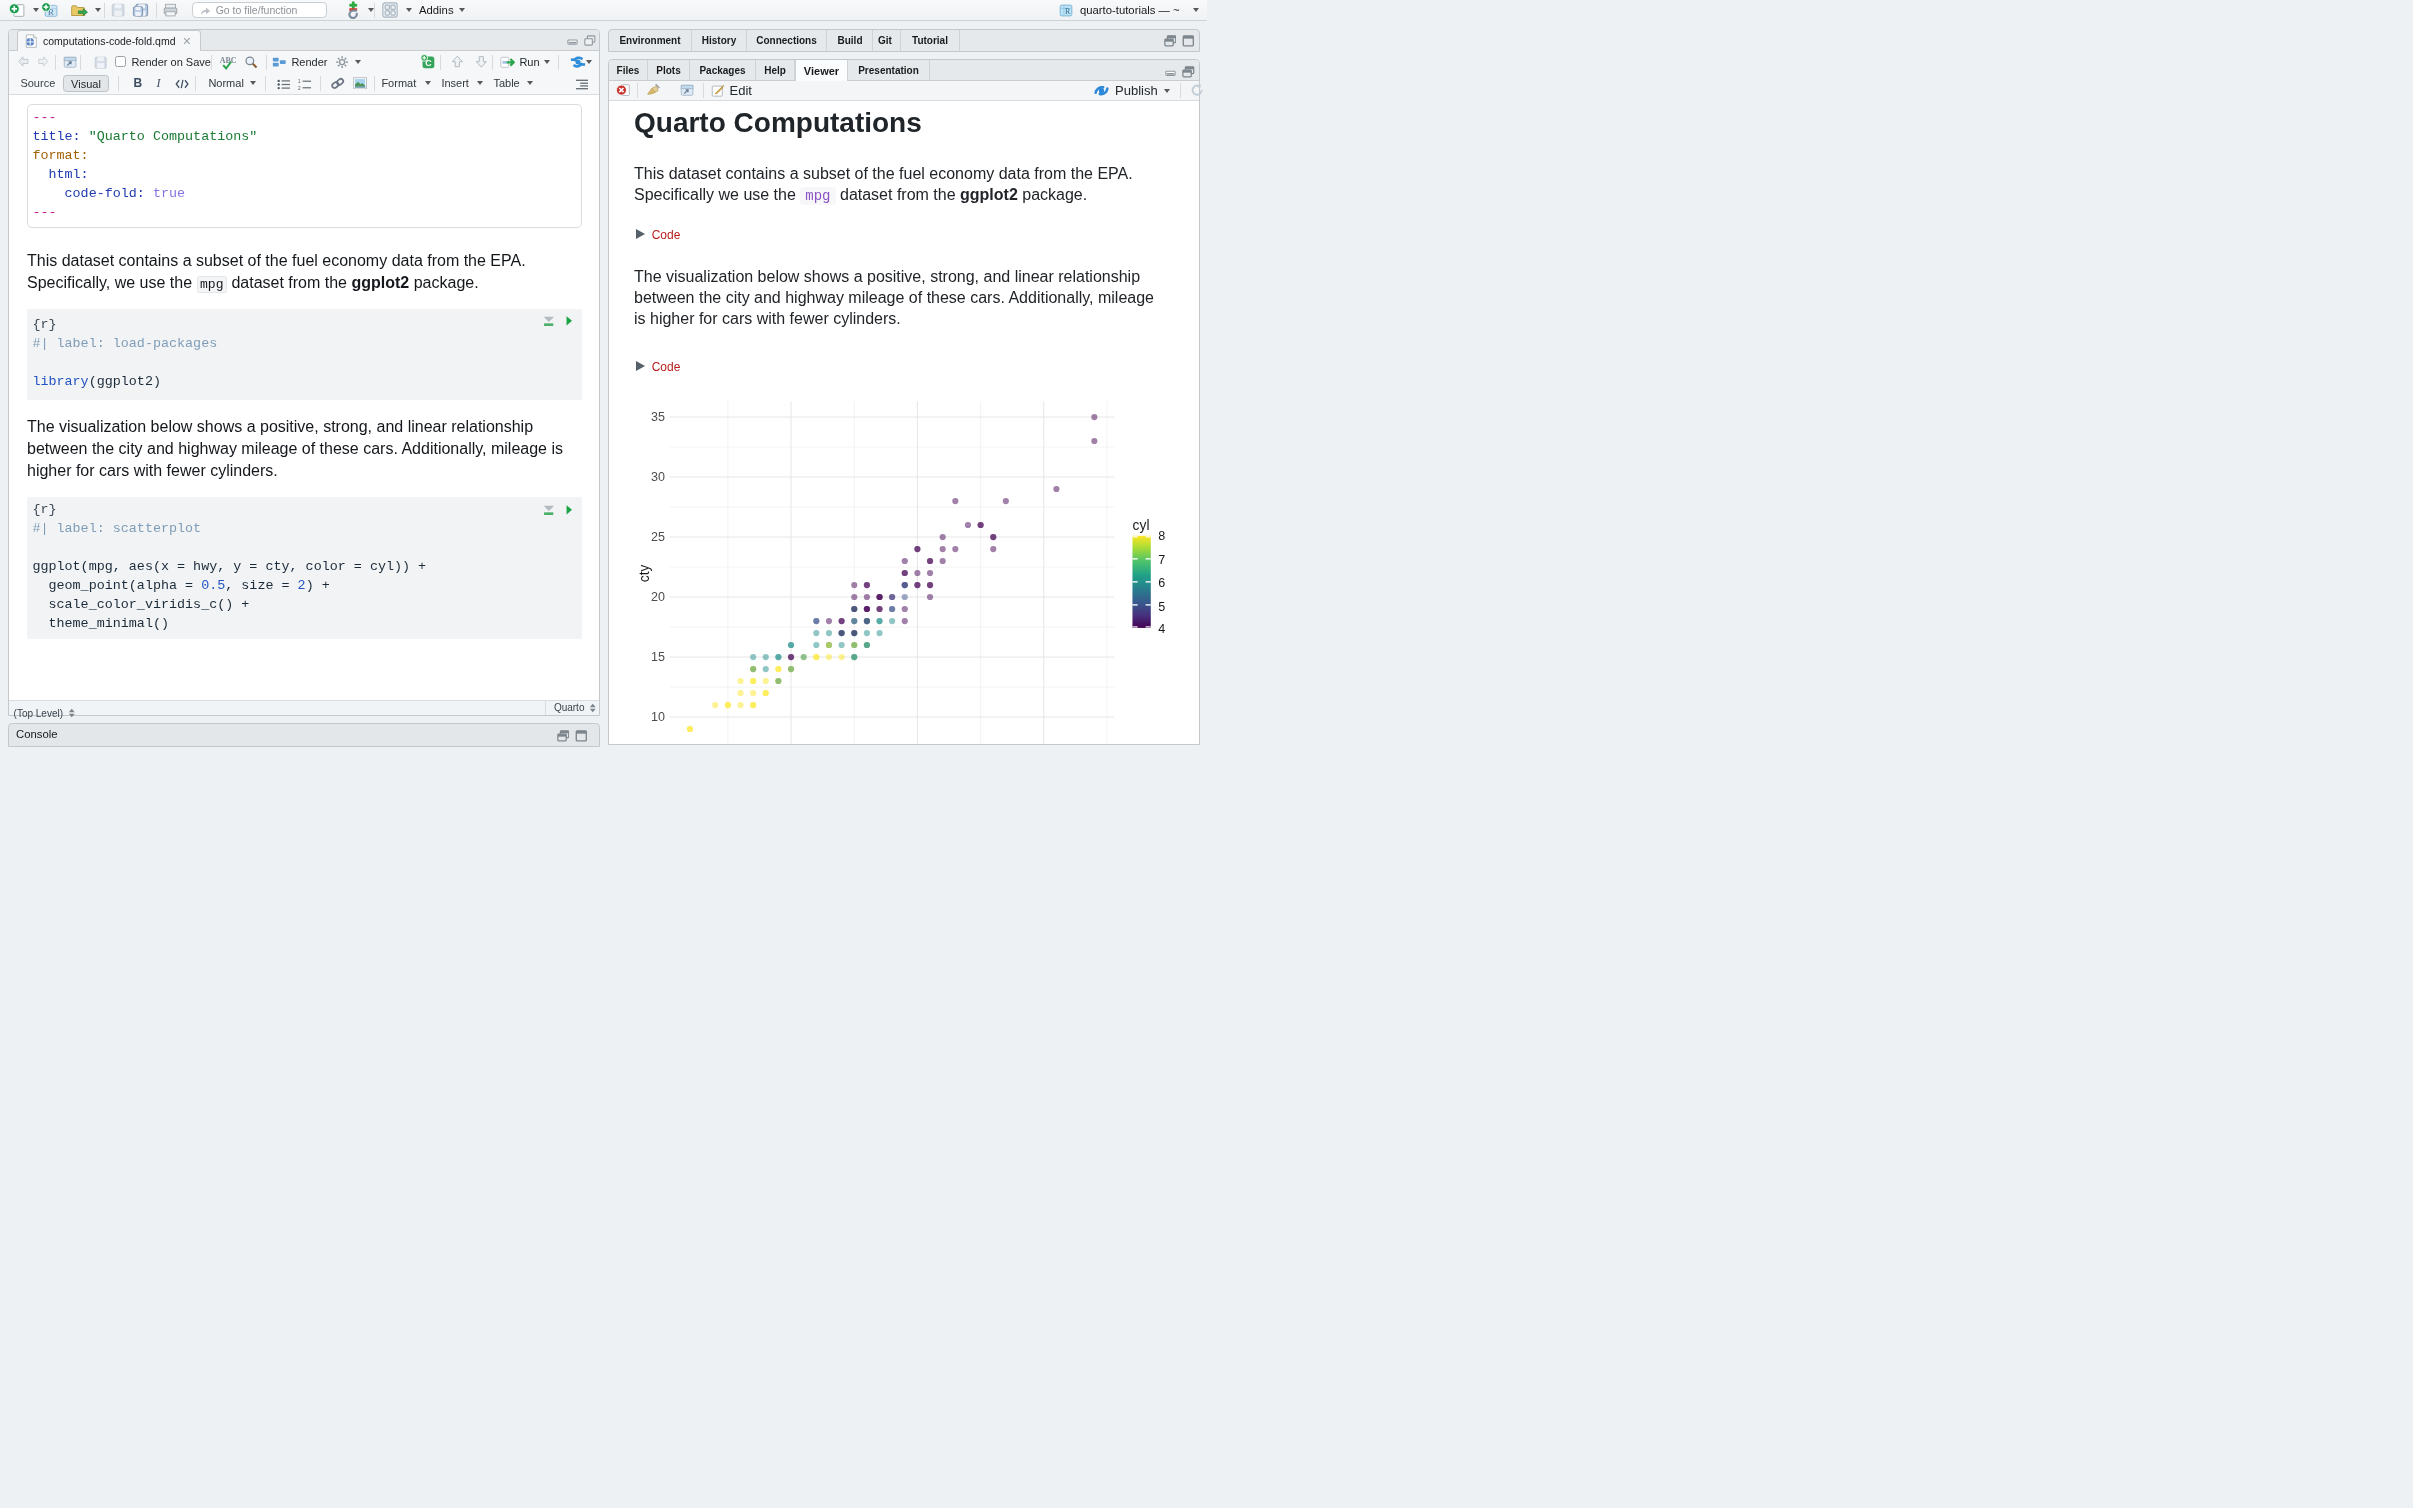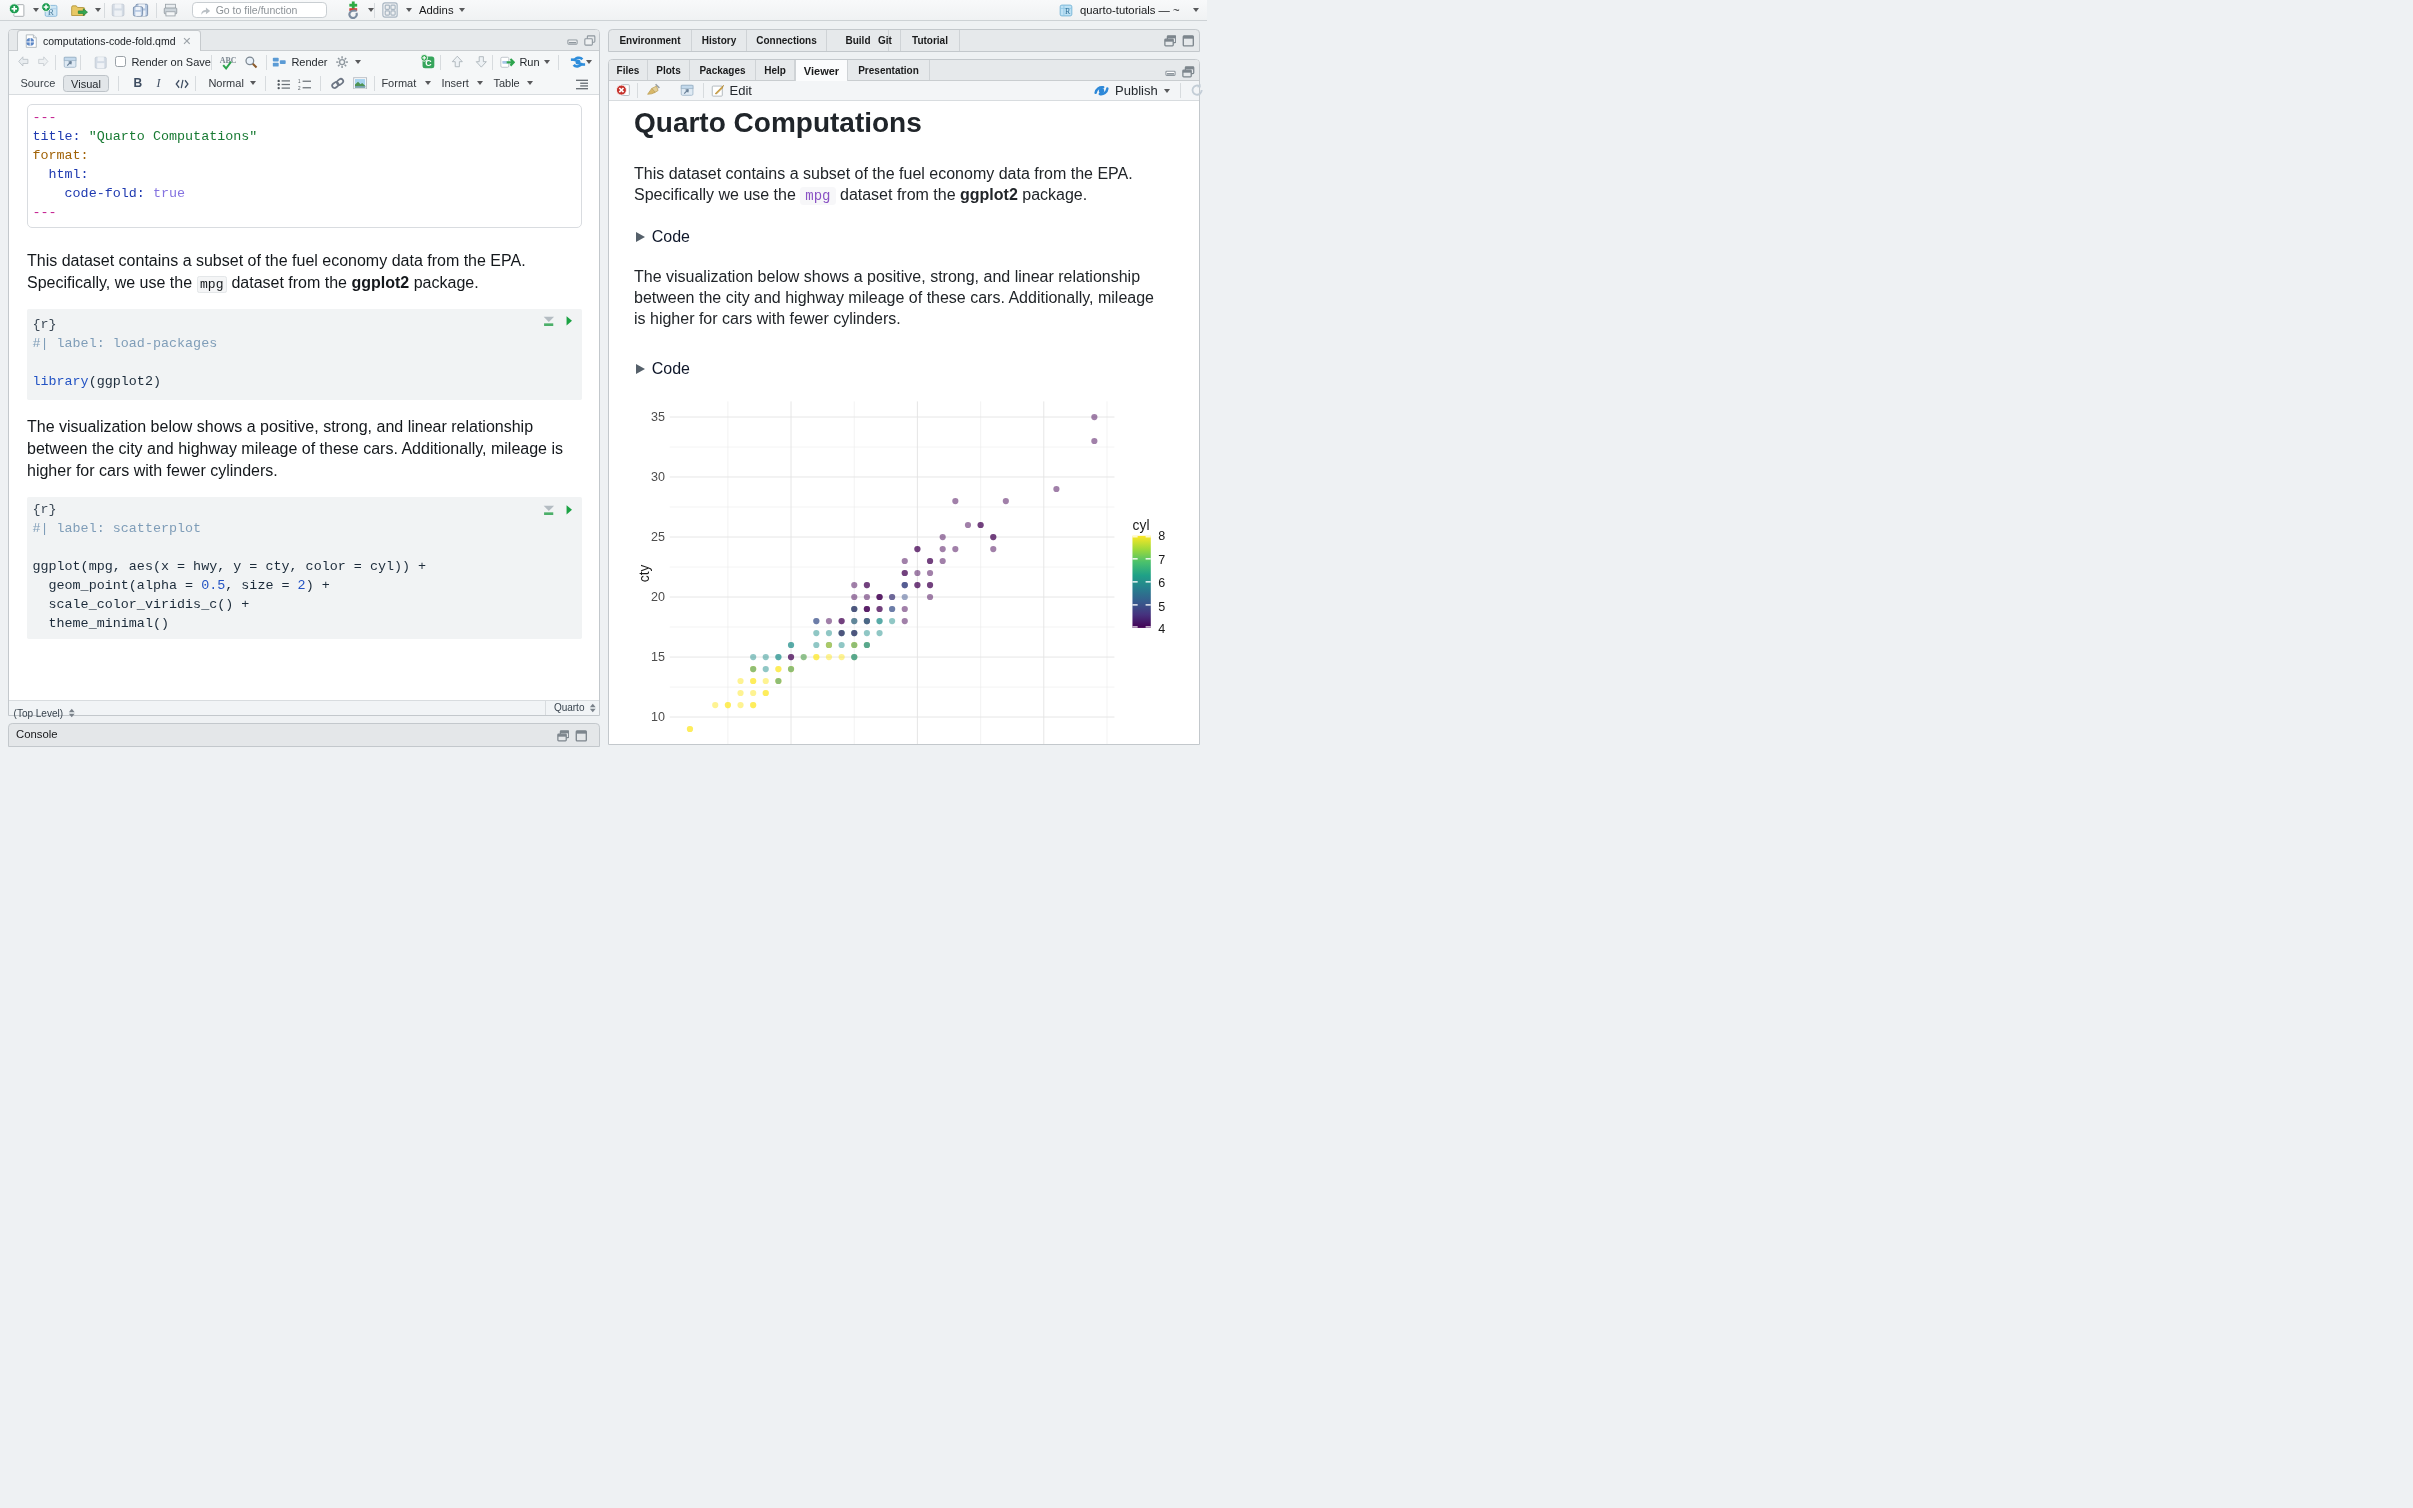--- a/index.html
+++ b/index.html
@@ -33,21 +33,21 @@
 
 #console { position:absolute; left:8.4px; top:723px; width:592px; height:23.5px; background:#e4e7e9; border:0.8px solid #c3c8cc; border-radius:4.2px 4.2px 0 0; }
 
 #envpane { position:absolute; left:608px; top:28.5px; width:592px; height:23.5px; background:#e6e9eb; border:0.8px solid #c3c8cc; border-radius:4.2px 4.2px 0 0; }
 #filespane { left:608px; top:59px; width:592px; height:686px; }
 #ftabs { height:21px; }
 #vtoolbar { position:absolute; left:0; right:0; top:21px; height:20px; background:#f3f5f7; border-bottom:0.8px solid #d8dcdf; display:flex; align-items:center; font-size:13px; color:#24292e; }
 #vcontent { position:absolute; left:0; right:0; top:41px; bottom:0; background:#fff; overflow:hidden; }
 .vprose { font-size:16px; line-height:21px; color:#212529; }
 .vcode { font-family:"Liberation Mono", monospace; font-size:14px; color:#8a52c4; background:#f7f7f9; border-radius:3.4px; padding:0.8px 5px; }
-.fold { position:absolute; font-size:16px; color:#0f172a; }
+.fold { position:absolute; font-size:12px; color:#b91c1c; }
 .fold .tri { display:inline-block; width:0; height:0; border-top:5.9px solid transparent; border-bottom:5.9px solid transparent; border-left:9.2px solid #55606a; margin-right:6.7px; }
 </style>
 </head>
 <body>
 <div id="root">
 
   <div id="mainbar">
     <div class="item" style="left:8.4px">
       <svg width="18.4" height="15" viewBox="0 0 22 18">
         <rect x="7" y="2" width="12" height="14" rx="1" fill="#fff" stroke="#9aa0a5"></rect>
@@ -381,21 +381,21 @@
           <rect x="1.5" y="1" width="12" height="12" rx="1" fill="none" stroke="#7d868d" stroke-width="1.6"></rect>
           <rect x="1.5" y="1" width="12" height="3.4" fill="#7d868d"></rect>
         </svg>
     </div>
   </div>
 
   <div id="envpane">
     <div class="rtab" style="left:0;width:83px;border-radius:3.4px 0 0 0">Environment</div>
     <div class="rtab" style="left:83px;width:55px">History</div>
     <div class="rtab" style="left:138px;width:80px">Connections</div>
-    <div class="rtab" style="left:219px;width:61px">Build</div>
+    <div class="rtab" style="left:219px;width:45px">Build</div>
     <div class="rtab" style="left:261px;width:31px">Git</div>
     <div class="rtab" style="left:292px;width:59px">Tutorial</div>
     <div class="minmax" style="right:4.2px;top:5.9px">
       <svg width="12.6" height="11.7" viewBox="0 0 15 14">
           <rect x="4" y="1" width="10" height="8" rx="1" fill="none" stroke="#7d868d" stroke-width="1.5"></rect>
           <rect x="4" y="1" width="10" height="3" fill="#7d868d"></rect>
           <rect x="1" y="5" width="10" height="8" rx="1" fill="#e6e9eb" stroke="#7d868d" stroke-width="1.5"></rect>
           <rect x="1" y="5" width="10" height="3" fill="#7d868d"></rect>
         </svg>
       <svg width="12.6" height="11.7" viewBox="0 0 15 14">

